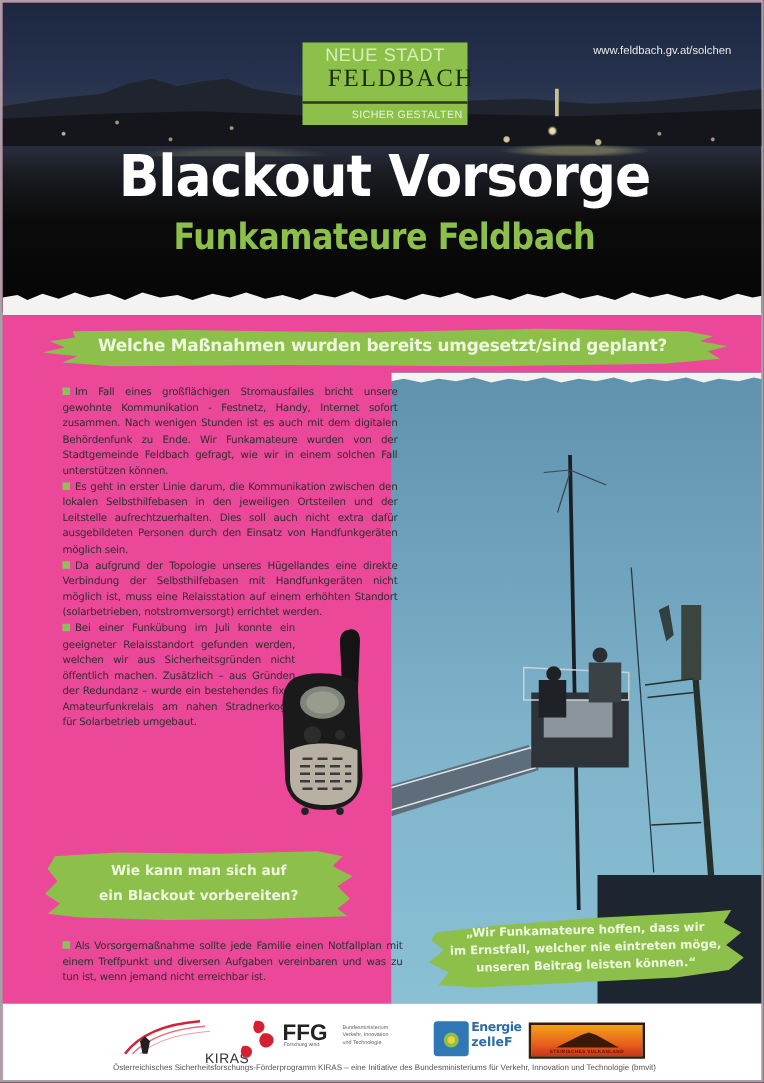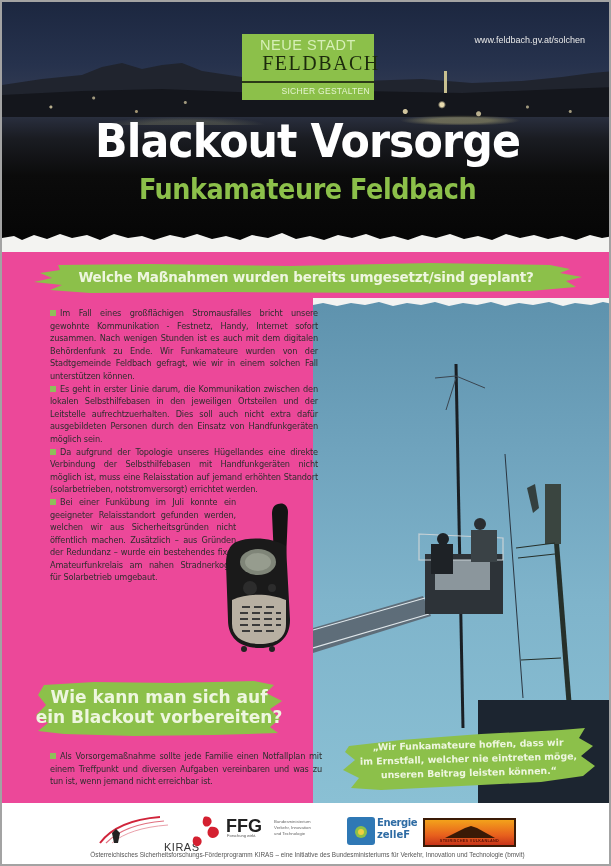--- a/index.html
+++ b/index.html
@@ -52,21 +52,21 @@
   .p-narrow { width: 186px; }
 
   
   .photo { position: absolute; left: 311px; top: 296px; width: 300px; height: 505px; background: linear-gradient(180deg, #5e92ad 0%, #6fa3bd 30%, #7fb4cb 60%, #8ac0d4 100%); overflow: hidden; }
   .photo .torn-top { position: absolute; left: 0; top: 0; width: 300px; height: 12px; }
   .building { position: absolute; left: 165px; top: 402px; width: 135px; height: 103px; background: #1c2530; }
 
   .radio { position: absolute; left: 218px; top: 498px; width: 80px; height: 155px; }
 
   .b2 { left: 32px; top: 677px; width: 250px; height: 58px; }
-  .b2 .txt { top: 8px; font-size: 17px; line-height: 20px; }
+  .b2 .txt { top: 8px; font-size: 11px; line-height: 20px; }
 
   .b3 { left: 339px; top: 724px; width: 255px; height: 66px; }
   .b3 .txt { top: 12px; font-size: 9.4px; line-height: 14px; transform: rotate(-1.5deg); }
 
   .footer { position: absolute; left: 0; top: 801px; width: 611px; height: 65px; background: #ffffff; }
   .logos { position: absolute; left: 0; top: 8px; width: 611px; height: 36px; }
   .kiras { position: absolute; left: 96px; top: 4px; width: 82px; height: 32px; }
   .kiras-text { position: absolute; left: 119px; top: 30px; font-family: "Liberation Sans", sans-serif; font-size: 11px; color: #333; letter-spacing: .5px; padding-left: 43px; }
   .ffg { position: absolute; left: 188px; top: 4px; width: 80px; height: 32px; }
   .ffg-text { position: absolute; left: 224px; top: 5px; font-family: "Liberation Sans", sans-serif; font-size: 18px; font-weight: bold; color: #222; }
@@ -147,21 +147,21 @@
       <rect x="118" y="246" width="22" height="30" fill="#1e2226"></rect>
       <circle cx="167" cy="226" r="6" fill="#2a2e32"></circle>
       <rect x="158" y="232" width="26" height="32" fill="#3a4246"></rect>
     </svg>
     <div class="building"></div>
   </div>
 
   <div class="col" style="top:305px;">
     <p><span class="bullet"></span><span>Im Fall eines großflächigen Stromausfalles bricht unsere gewohnte Kommunikation - Festnetz, Handy, Internet sofort zusammen. Nach wenigen Stunden ist es auch mit dem digitalen Behördenfunk zu Ende. Wir Funkamateure wurden von der Stadtgemeinde Feldbach gefragt, wie wir in einem solchen Fall unterstützen können.</span></p>
     <p><span class="bullet"></span><span>Es geht in erster Linie darum, die Kommunikation zwischen den lokalen Selbsthilfebasen in den jeweiligen Ortsteilen und der Leitstelle aufrechtzuerhalten. Dies soll auch nicht extra dafür ausgebildeten Personen durch den Einsatz von Handfunkgeräten möglich sein.</span></p>
-    <p><span class="bullet"></span><span>Da aufgrund der Topologie unseres Hügellandes eine direkte Verbindung der Selbsthilfebasen mit Handfunkgeräten nicht möglich ist, muss eine Relaisstation auf jemand erhöhten Standort (solarbetrieben, notstromversorgt) errichtet werden.</span></p>
+    <p><span class="bullet"></span><span>Da aufgrund der Topologie unseres Hügellandes eine direkte Verbindung der Selbsthilfebasen mit Handfunkgeräten nicht möglich ist, muss eine Relaisstation auf einem erhöhten Standort (solarbetrieben, notstromversorgt) errichtet werden.</span></p>
     <p class="p-narrow"><span class="bullet"></span><span>Bei einer Funkübung im Juli konnte ein geeigneter Relaisstandort gefunden werden, welchen wir aus Sicherheitsgründen nicht öffentlich machen. Zusätzlich – aus Gründen der Redundanz – wurde ein bestehendes fixes Amateurfunkrelais am nahen Stradnerkogel für Solarbetrieb umgebaut.</span></p>
   </div>
 
   <svg class="radio" viewBox="0 0 80 155">
     <path d="M58,4 C64,2 68,6 68,12 L66,60 L54,58 L52,14 C52,8 54,5 58,4 Z" fill="#141414"></path>
     <path d="M16,42 C30,36 54,38 66,46 L70,120 C70,138 58,148 40,148 C20,148 8,138 8,120 L6,64 C6,52 10,45 16,42 Z" fill="#1a1a1a"></path>
     <ellipse cx="38" cy="62" rx="18" ry="13" fill="#7f8578"></ellipse>
     <ellipse cx="38" cy="62" rx="13" ry="9" fill="#969c8e"></ellipse>
     <circle cx="30" cy="88" r="7" fill="#2c2c2c"></circle>
     <circle cx="52" cy="88" r="4" fill="#2c2c2c"></circle>

